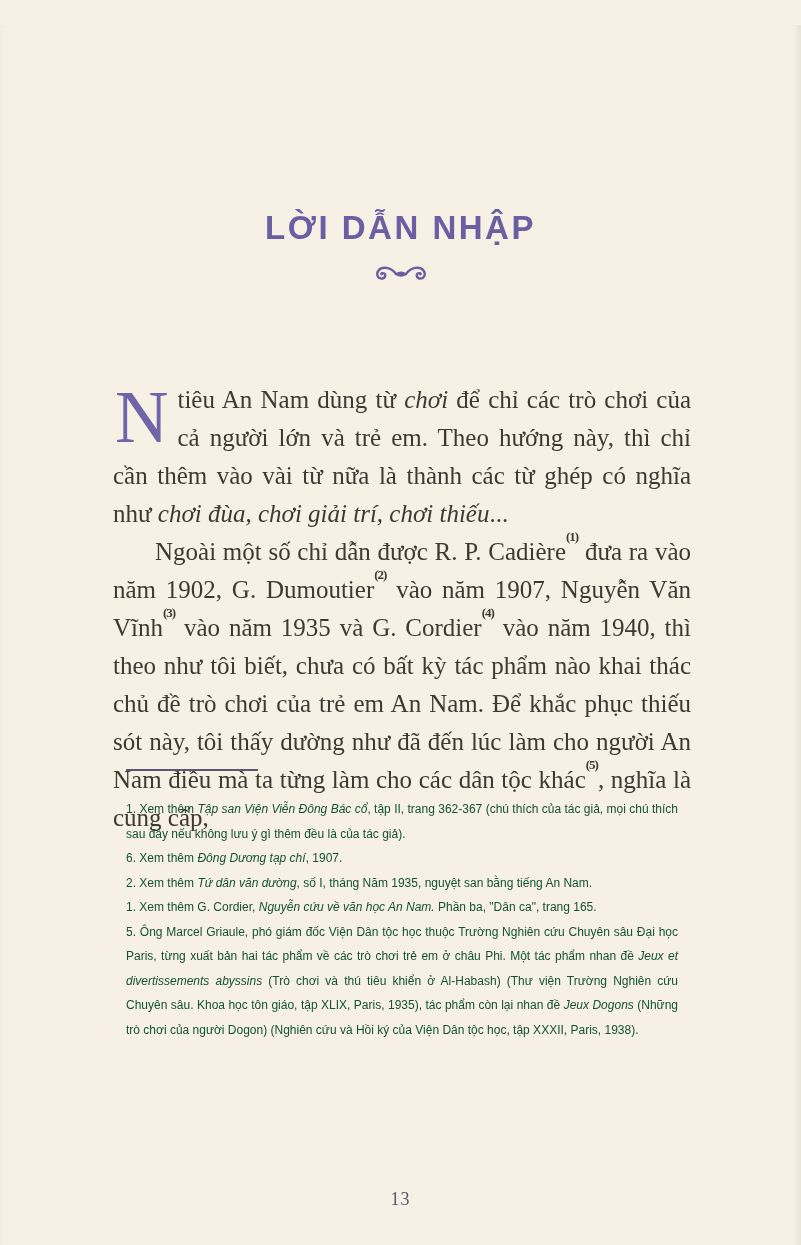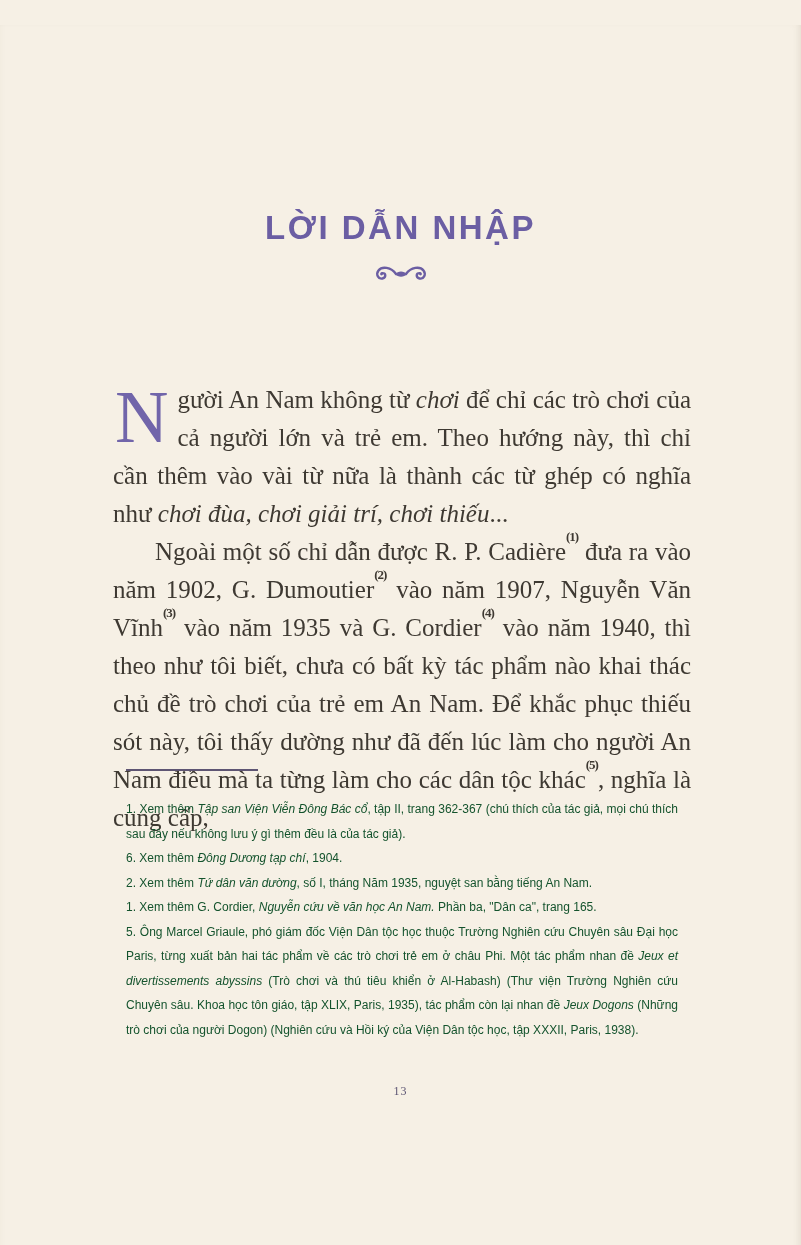--- a/index.html
+++ b/index.html
@@ -56,23 +56,23 @@
     font-size:12px;line-height:24.5px;color:#14532d;
     text-align:justify;
   }
   .fn-rule{
     width:132px;height:2px;background:#5e5573;
     margin:0 0 26px 0;border:none;
   }
   .fn-item{margin:0;}
   
   .page-number{
-    position:absolute;top:1059px;left:0;width:100%;
+    position:absolute;top:1164px;left:0;width:100%;
     text-align:center;
-    font-size:12px;color:#5b5472;letter-spacing:1px;
+    font-size:18px;color:#5b5472;letter-spacing:1px;
   }
   i{}
 </style>
 </head>
 <body>
 
 <div class="page">
 
   <h1 class="chapter-title">LỜI DẪN NHẬP</h1>
 
@@ -80,28 +80,28 @@
     <svg width="58" height="24" viewBox="0 0 58 24" aria-hidden="true">
       <path d="M24 13 C19 6 10 5 6.5 9.5 C3.5 13.5 6.5 18.5 10.5 17.5 C14.5 16.5 14 11.5 10 12.2" fill="none" stroke="currentColor" stroke-width="2.4" stroke-linecap="round"></path>
       <path d="M34 13 C39 6 48 5 51.5 9.5 C54.5 13.5 51.5 18.5 47.5 17.5 C43.5 16.5 44 11.5 48 12.2" fill="none" stroke="currentColor" stroke-width="2.4" stroke-linecap="round"></path>
       <path d="M23 13 C26 9.5 32 9.5 35 13 C32 16.5 26 16.5 23 13 Z" fill="currentColor"></path>
       <circle cx="9.5" cy="13" r="1.4" fill="currentColor"></circle>
       <circle cx="48.5" cy="13" r="1.4" fill="currentColor"></circle>
     </svg>
   </div>
 
   <div class="body-text">
-    <p class="para-first"><span class="dropcap">N</span><span><span>gười An Nam không từ </span><i>chơi</i><span> để chỉ các trò chơi của cả người lớn và trẻ em. Theo hướng này, thì chỉ cần thêm vào vài từ nữa là thành các từ ghép có nghĩa như </span><i>chơi đùa, chơi giải trí, chơi thiếu</i><span>...</span></span></p>
+    <p class="para-first"><span class="dropcap">N</span><span><span>tiêu An Nam dùng từ </span><i>chơi</i><span> để chỉ các trò chơi của cả người lớn và trẻ em. Theo hướng này, thì chỉ cần thêm vào vài từ nữa là thành các từ ghép có nghĩa như </span><i>chơi đùa, chơi giải trí, chơi thiếu</i><span>...</span></span></p>
     <p class="para-indented"><span><span>Ngoài một số chỉ dẫn được R. P. Cadière</span><sup class="fnref">(1)</sup><span> đưa ra vào năm 1902, G. Dumoutier</span><sup class="fnref">(2)</sup><span> vào năm 1907, Nguyễn Văn Vĩnh</span><sup class="fnref">(3)</sup><span> vào năm 1935 và G. Cordier</span><sup class="fnref">(4)</sup><span> vào năm 1940, thì theo như tôi biết, chưa có bất kỳ tác phẩm nào khai thác chủ đề trò chơi của trẻ em An Nam. Để khắc phục thiếu sót này, tôi thấy dường như đã đến lúc làm cho người An Nam điều mà ta từng làm cho các dân tộc khác</span><sup class="fnref">(5)</sup><span>, nghĩa là cung cấp,</span></span></p>
   </div>
 
   <div class="footnotes">
     <div class="fn-rule"></div>
     <p class="fn-item"><span>1. Xem thêm </span><i>Tập san Viện Viễn Đông Bác cổ</i><span>, tập II, trang 362-367 (chú thích của tác giả, mọi chú thích sau đây nếu không lưu ý gì thêm đều là của tác giả).</span></p>
-    <p class="fn-item"><span>6. Xem thêm </span><i>Đông Dương tạp chí</i><span>, 1904.</span></p>
+    <p class="fn-item"><span>6. Xem thêm </span><i>Đông Dương tạp chí</i><span>, 1907.</span></p>
     <p class="fn-item"><span>2. Xem thêm </span><i>Tứ dân văn dường</i><span>, số I, tháng Năm 1935, nguyệt san bằng tiếng An Nam.</span></p>
     <p class="fn-item"><span>1. Xem thêm G. Cordier, </span><i>Nguyễn cứu về văn học An Nam.</i><span> Phần ba, "Dân ca", trang 165.</span></p>
     <p class="fn-item"><span>5. Ông Marcel Griaule, phó giám đốc Viện Dân tộc học thuộc Trường Nghiên cứu Chuyên sâu Đại học Paris, từng xuất bản hai tác phẩm về các trò chơi trẻ em ở châu Phi. Một tác phẩm nhan đề </span><i>Jeux et divertissements abyssins</i><span> (Trò chơi và thú tiêu khiển ở Al-Habash) (Thư viện Trường Nghiên cứu Chuyên sâu. Khoa học tôn giáo, tập XLIX, Paris, 1935), tác phẩm còn lại nhan đề </span><i>Jeux Dogons</i><span> (Những trò chơi của người Dogon) (Nghiên cứu và Hồi ký của Viện Dân tộc học, tập XXXII, Paris, 1938).</span></p>
   </div>
 
   <div class="page-number">13</div>
 
 </div>
 
 </body></html>

